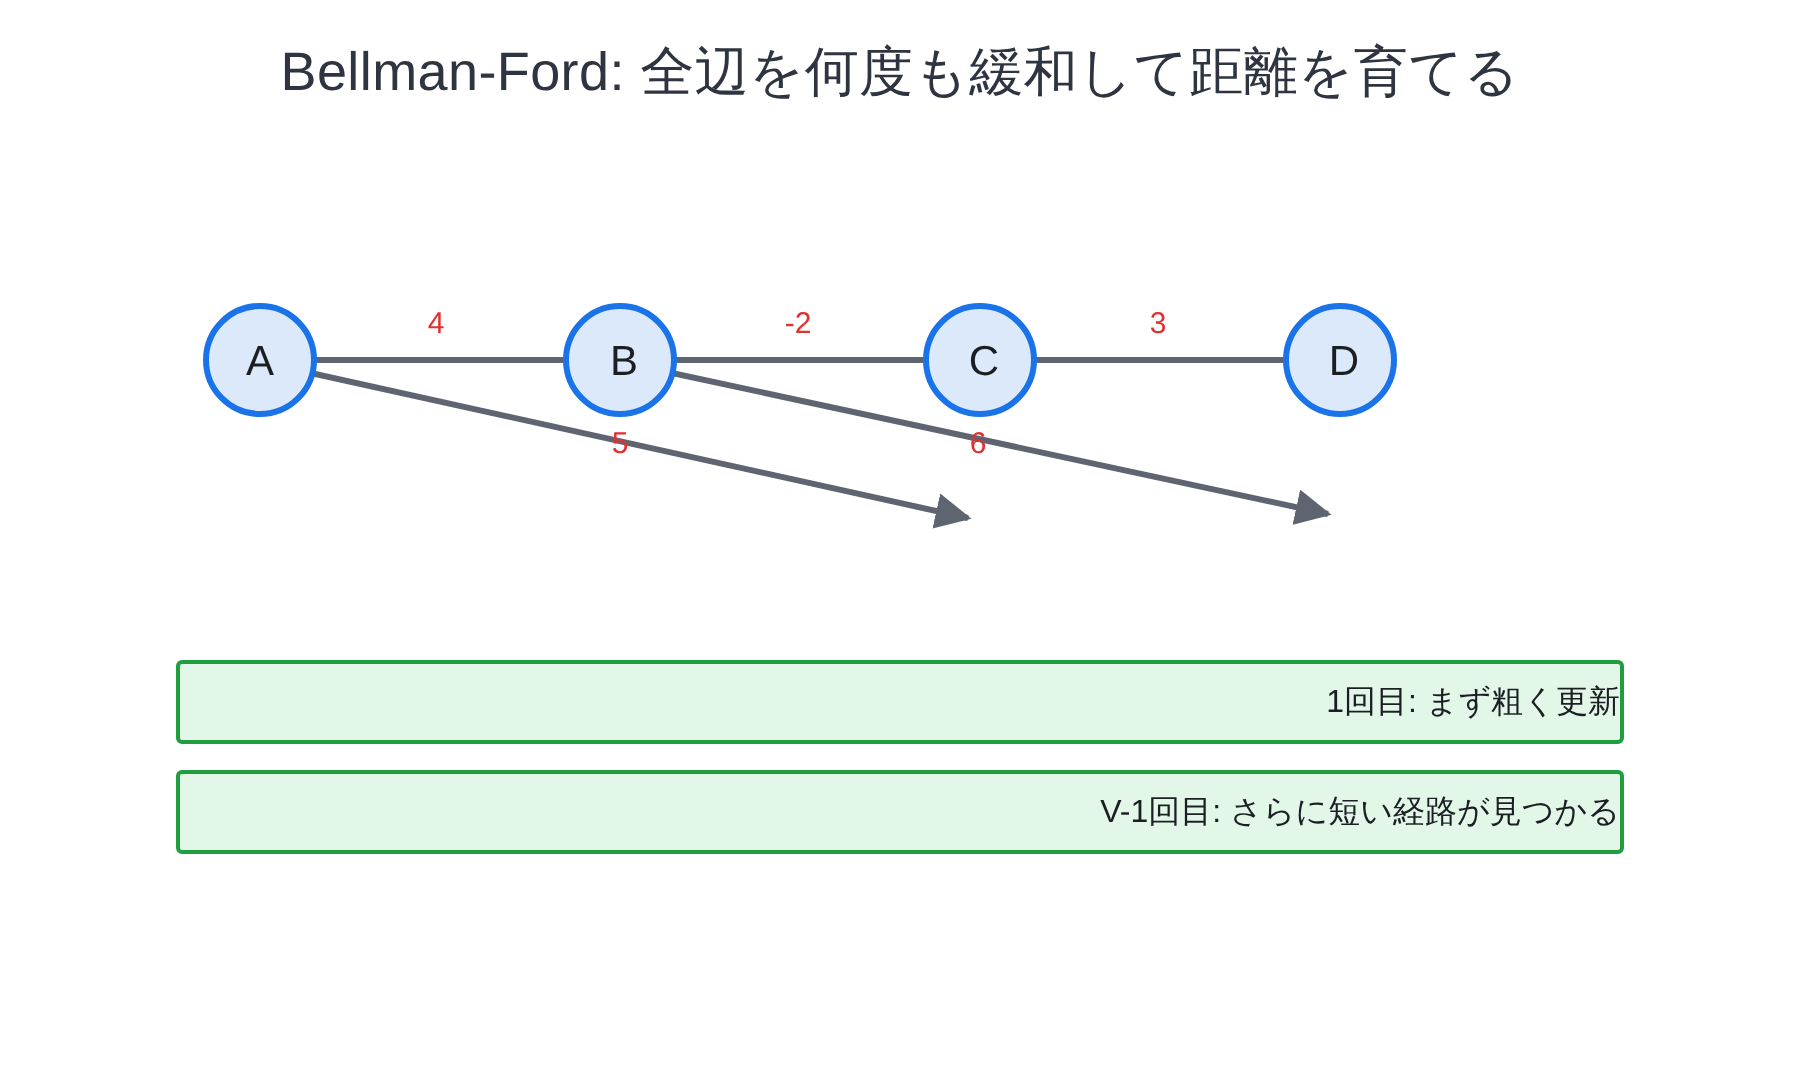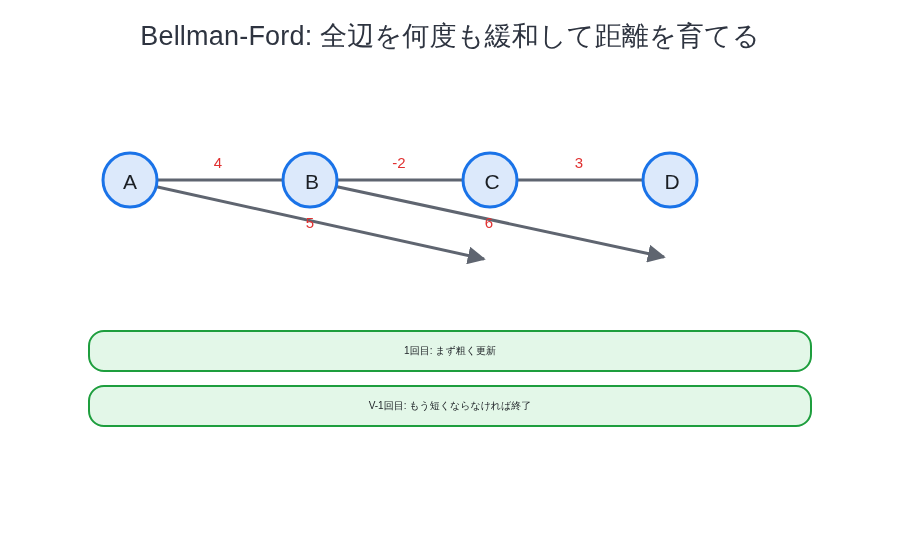--- a/index.html
+++ b/index.html
@@ -64,25 +64,25 @@
   .steps {
     position: absolute;
     left: 88px;
     top: 330px;
     width: 724px;
   }
   .step-box {
     height: 42px;
     border: 2px solid #1e9e3e;
     background: #e3f7e8;
-    border-radius: 16px;
+    border-radius: 3px;
     display: flex;
     align-items: center;
-    justify-content: center;
-    font-size: 10px;
+    justify-content: flex-end;
+    font-size: 16px;
     color: #1b1f24;
     margin-bottom: 13px;
     box-sizing: border-box;
   }
   .step-box:last-child { margin-bottom: 0; }
 </style>
 </head>
 <body>
 
 <div id="stage">
@@ -118,17 +118,17 @@
     <text class="edge-weight" x="579" y="162">3</text>
     <text class="edge-weight" x="310" y="222">5</text>
     <text class="edge-weight" x="489" y="222">6</text>
   </svg>
 
   <div class="steps">
     <div class="step-box">
       <span>1回目: まず粗く更新</span>
     </div>
     <div class="step-box">
-      <span>V-1回目: もう短くならなければ終了</span>
+      <span>V-1回目: さらに短い経路が見つかる</span>
     </div>
   </div>
 
 </div>
 
 </body></html>

